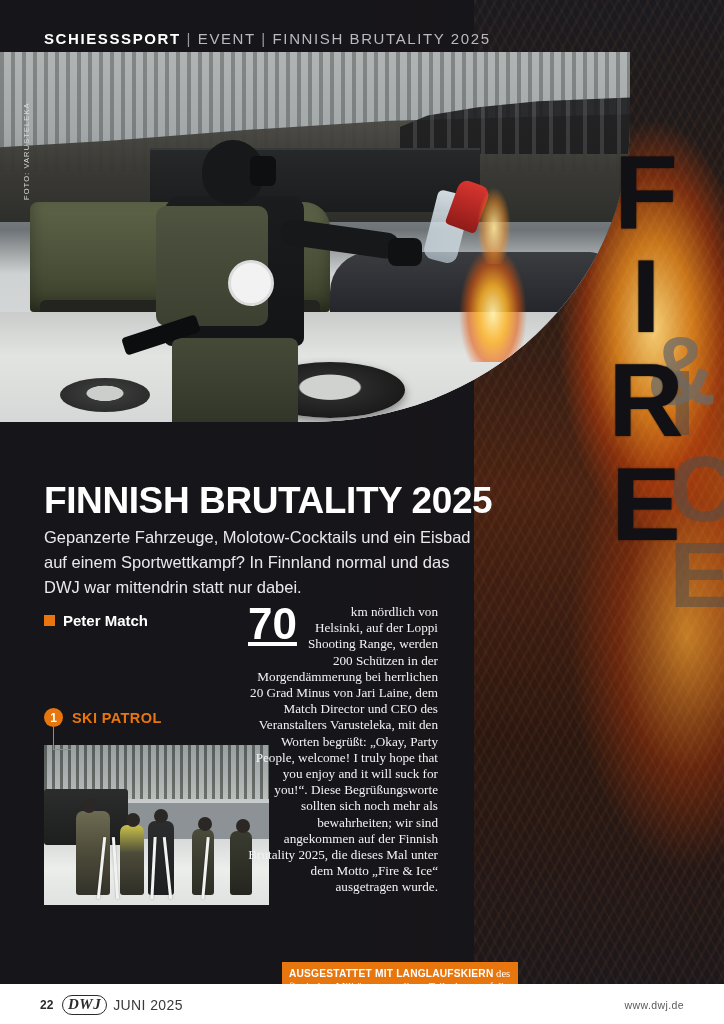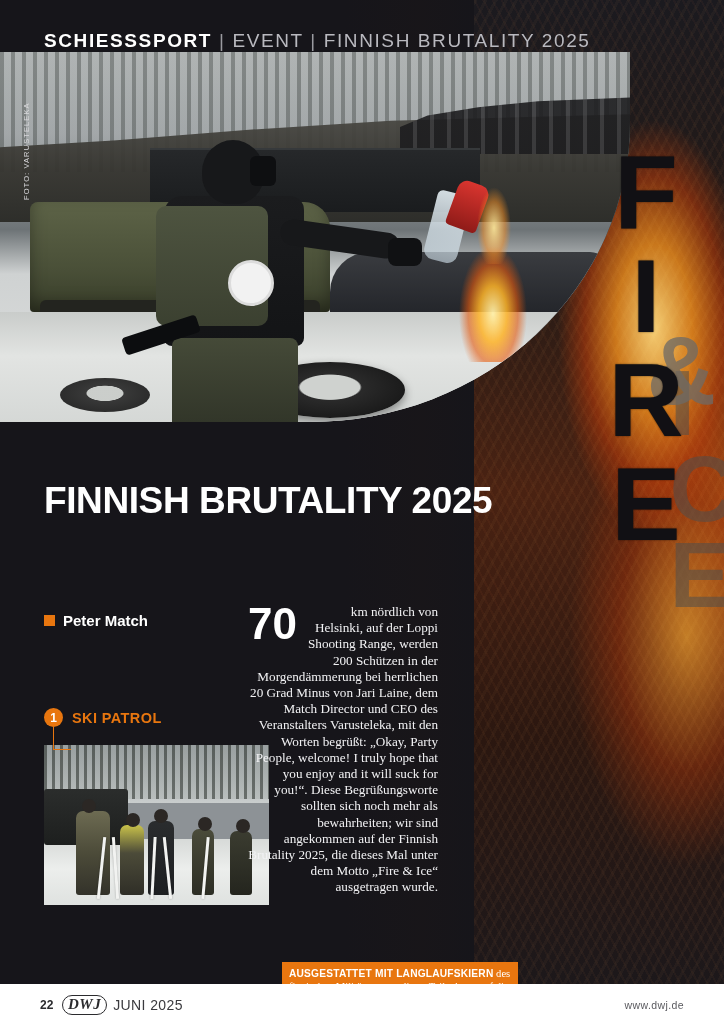--- a/index.html
+++ b/index.html
@@ -50,21 +50,21 @@
     right: 250px; top: 0;
     width: 130px; height: 1024px;
     background: linear-gradient(90deg, rgba(22,21,26,1) 0%, rgba(26,22,24,0.5) 60%, rgba(40,24,18,0.0) 100%);
   }
 
   
   .kicker {
     position: absolute;
     left: 44px;
     top: 30px;
-    font-size: 19px;
+    font-size: 15px;
     letter-spacing: 1.6px;
     z-index: 30;
   }
   .kicker b {
     font-weight: 700;
     color: #ffffff;
   }
   .kicker span.sep { color: #9a9aa0; font-weight: 400; }
   .kicker span.dim { color: #b9b9bf; font-weight: 400; }
 
@@ -354,20 +354,21 @@
     color: #f2f2f4;
   }
   .bodycol .dropcap {
     float: left;
     font-family: "Liberation Sans", sans-serif;
     font-weight: 700;
     font-size: 44px;
     line-height: 36px;
     margin: 2px 6px 0 0;
     color: #ffffff;
+    text-decoration: underline;
   }
   .bodycol p { margin: 0; }
 
   
   .pill {
     position: absolute;
     left: 44px;
     top: 708px;
     display: flex;
     align-items: center;
@@ -568,20 +569,21 @@
       <div class="glove"></div>
       <div class="gun"></div>
     </div>
     <div class="molotov"></div>
     <div class="rag"></div>
     <div class="flame"></div>
   </div>
   <div class="hero-credit">FOTO: VARUSTELEKA</div>
 
   <h1 class="title">FINNISH BRUTALITY 2025</h1>
+  <p class="standfirst">Gepanzerte Fahrzeuge, Molotow-Cocktails und ein Eisbad auf einem Sportwettkampf? In Finnland normal und das DWJ war mittendrin statt nur dabei.</p>
   <div class="byline">
     <span class="sq"></span>
     <span class="nm">Peter Match</span>
   </div>
 
   <div class="bodycol">
     <span class="dropcap">70</span>
     <p>km nördlich von Helsinki, auf der Loppi Shooting Range, werden 200 Schützen in der Morgendämmerung bei herrlichen 20 Grad Minus von Jari Laine, dem Match Director und CEO des Veranstalters Varusteleka, mit den Worten begrüßt: „Okay, Party People, welcome! I truly hope that you enjoy and it will suck for you!“. Diese Begrüßungsworte sollten sich noch mehr als bewahrheiten; wir sind angekommen auf der Finnish Brutality 2025, die dieses Mal unter dem Motto „Fire &amp; Ice“ ausgetragen wurde.</p>
   </div>
 

